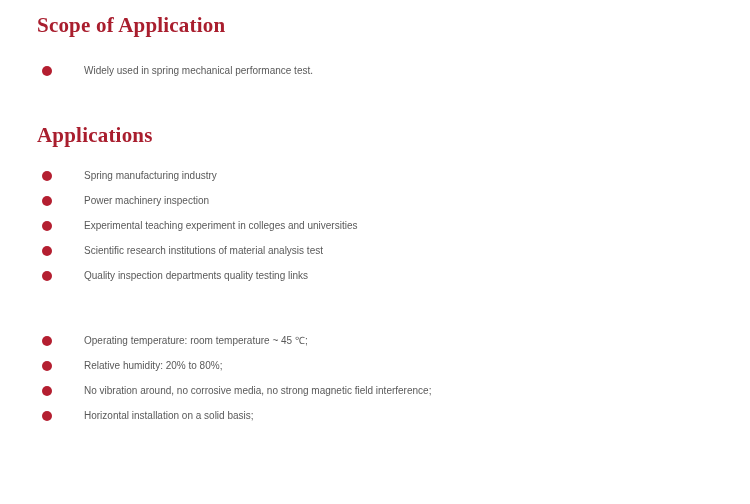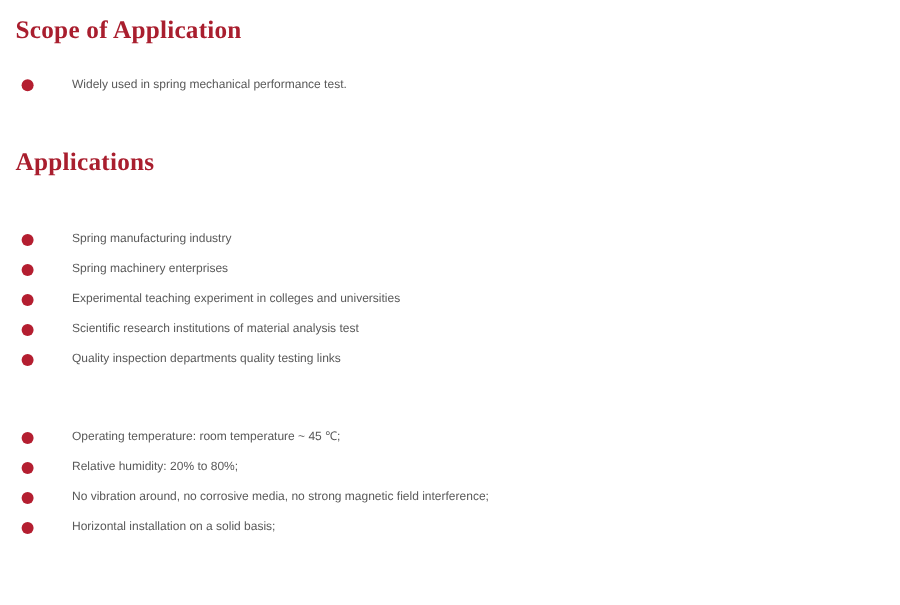--- a/index.html
+++ b/index.html
@@ -14,21 +14,21 @@
     height: 504px;
     overflow: hidden;
     font-family: "Liberation Sans", sans-serif;
   }
   .page {
     width: 750px;
     height: 504px;
     background: #ffffff;
     position: relative;
   }
-  .section { display: block; }
+  .section { display: block; padding-left: 24px; }
   .heading {
     font-family: "Liberation Serif", serif;
     font-weight: bold;
     font-size: 21px;
     line-height: 24px;
     color: var(--accent);
     margin-left: 13px;
     letter-spacing: 0.2px;
   }
   .list {
@@ -50,21 +50,21 @@
   .li-text {
     margin-left: 32px;
     font-size: 10px;
     line-height: 25px;
     color: var(--body-text);
   }
   
   .section:nth-child(1) { margin-top: 13px; }
   .section:nth-child(1) .list { margin-top: 21px; }
   .section:nth-child(2) { margin-top: 40px; }
-  .section:nth-child(2) .list { margin-top: 40px; }
+  .section:nth-child(2) .list { margin-top: 16px; }
   .section:nth-child(3) { margin-top: 32px; }
   .section:nth-child(3) .list { margin-top: 40px; }
 </style>
 </head>
 <body>
 
 <main class="page">
     <section class="section">
       <h2 class="heading">Scope of Application</h2>
       <ul class="list">
@@ -76,21 +76,21 @@
     </section>
     <section class="section">
       <h2 class="heading">Applications</h2>
       <ul class="list">
         <li>
           <span class="bullet"></span>
           <span class="li-text">Spring manufacturing industry</span>
         </li>
         <li>
           <span class="bullet"></span>
-          <span class="li-text">Spring machinery enterprises</span>
+          <span class="li-text">Power machinery inspection</span>
         </li>
         <li>
           <span class="bullet"></span>
           <span class="li-text">Experimental teaching experiment in colleges and universities</span>
         </li>
         <li>
           <span class="bullet"></span>
           <span class="li-text">Scientific research institutions of material analysis test</span>
         </li>
         <li>

